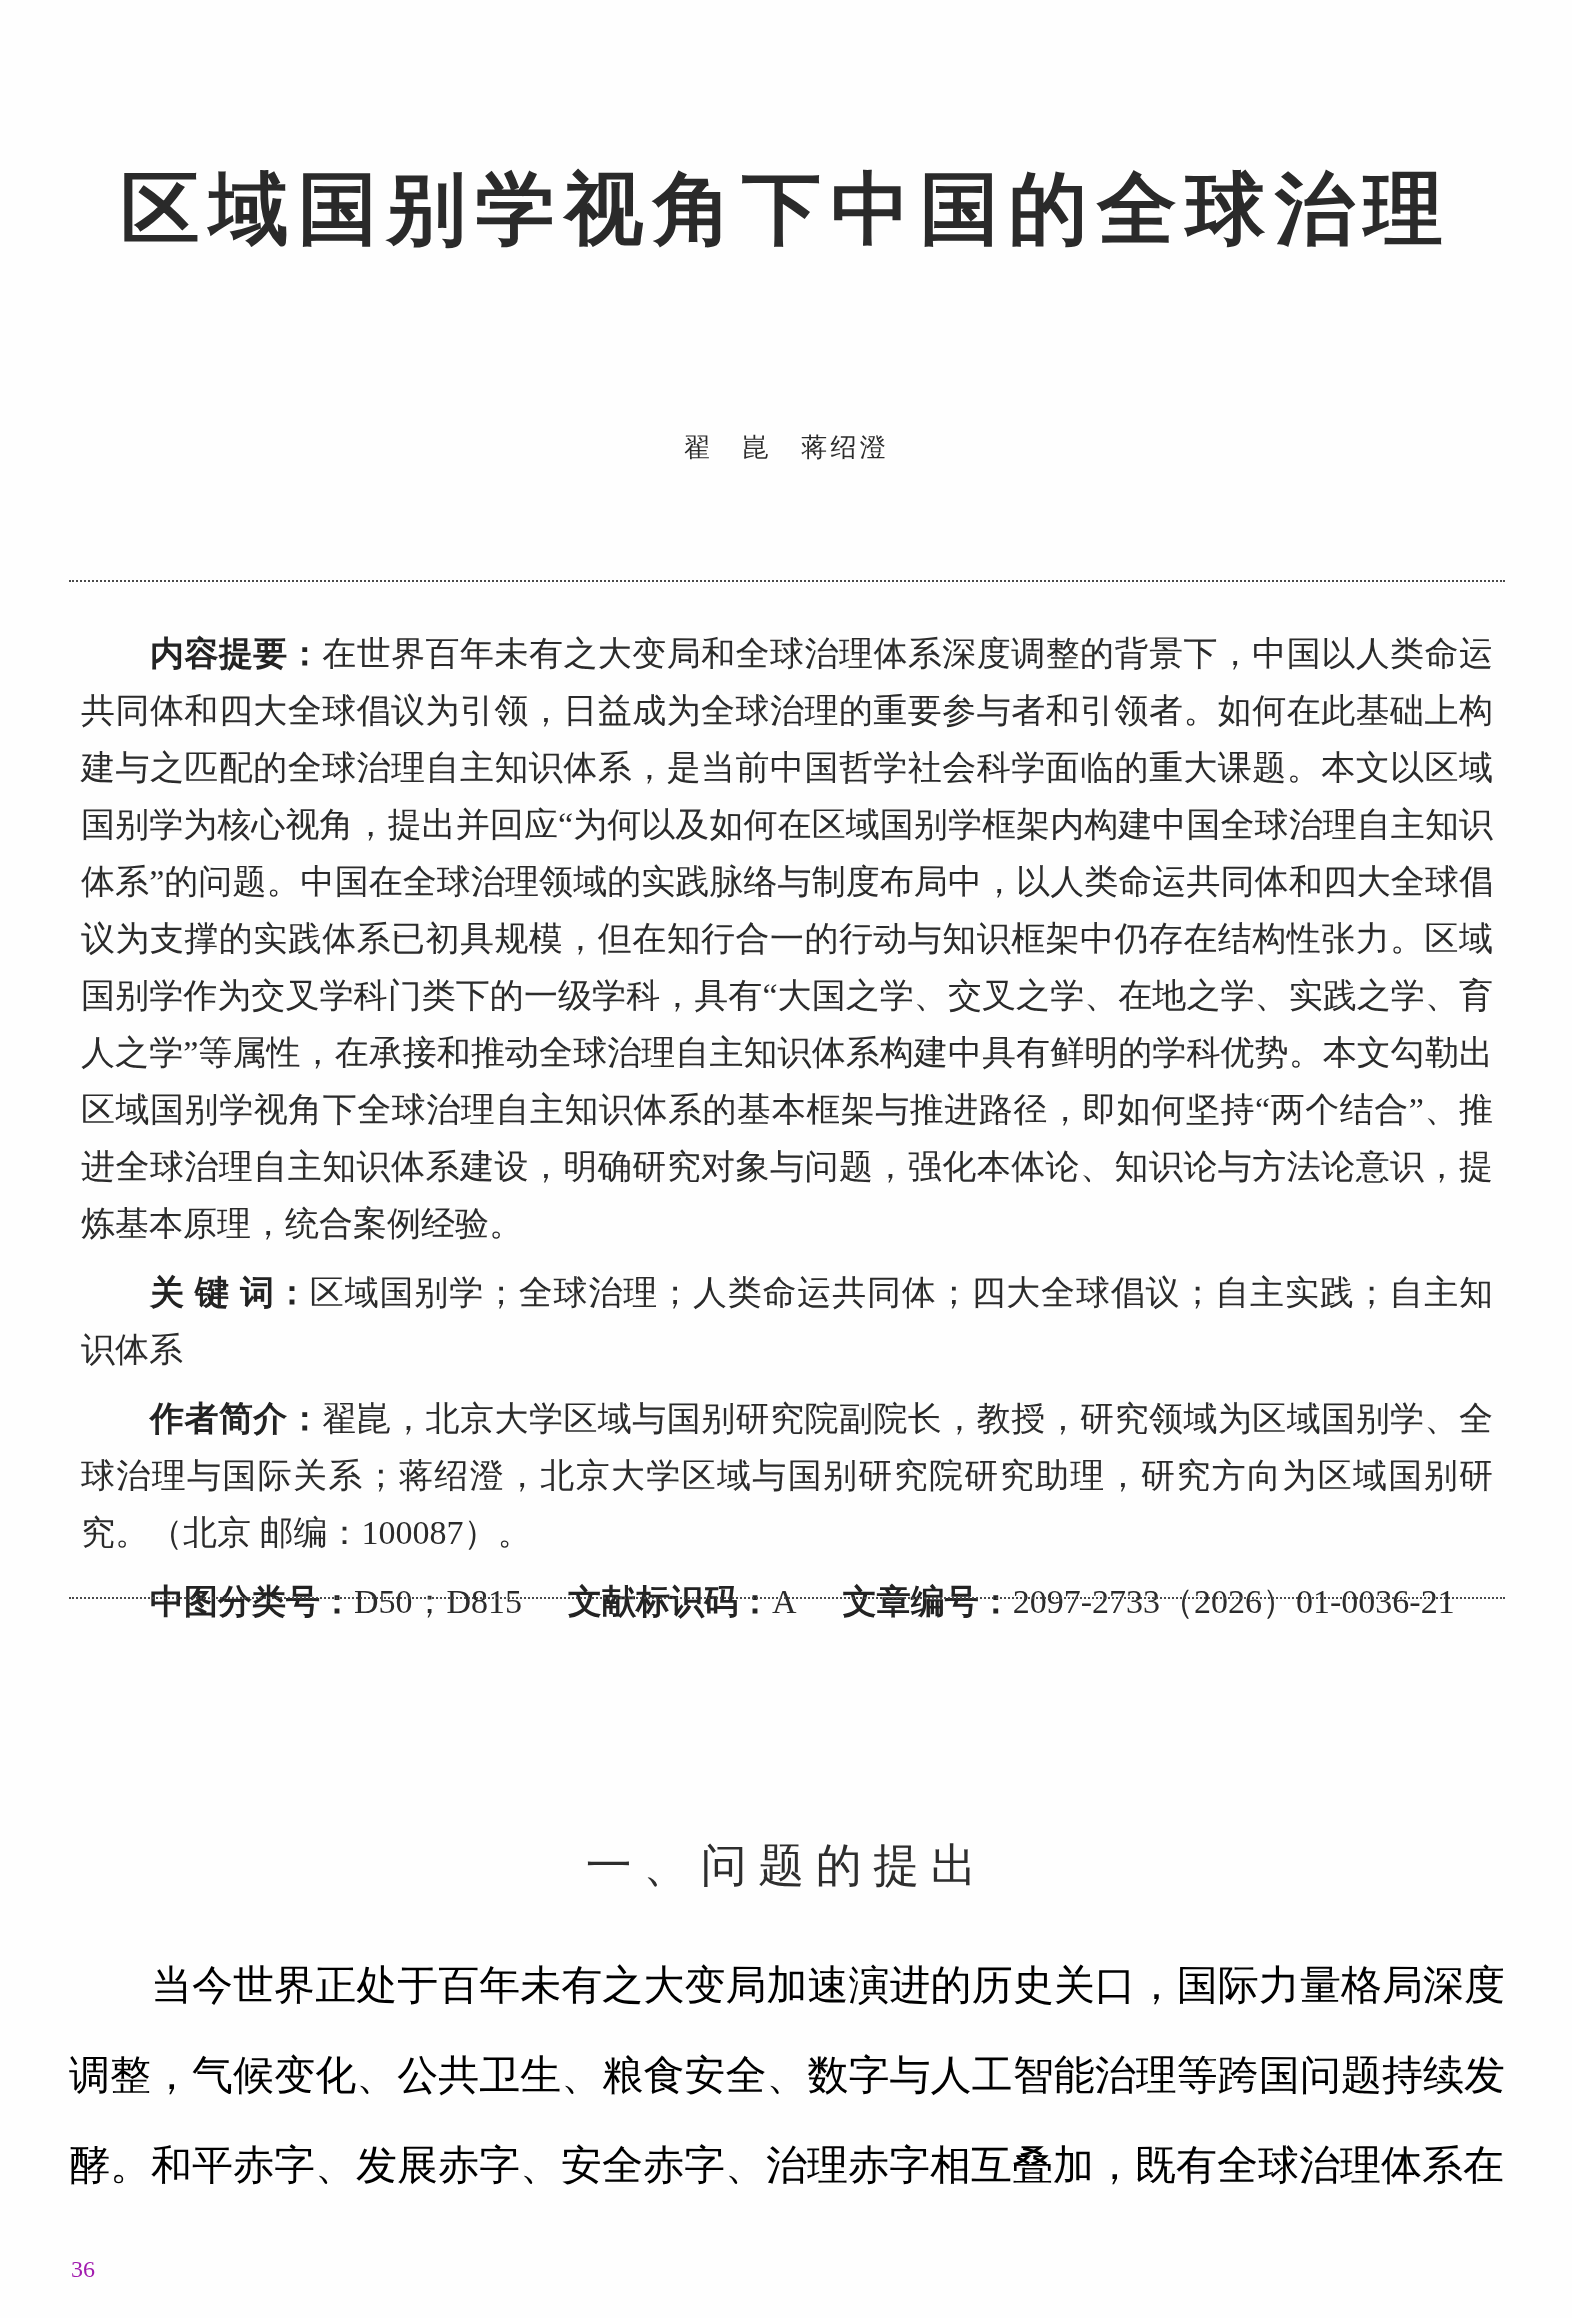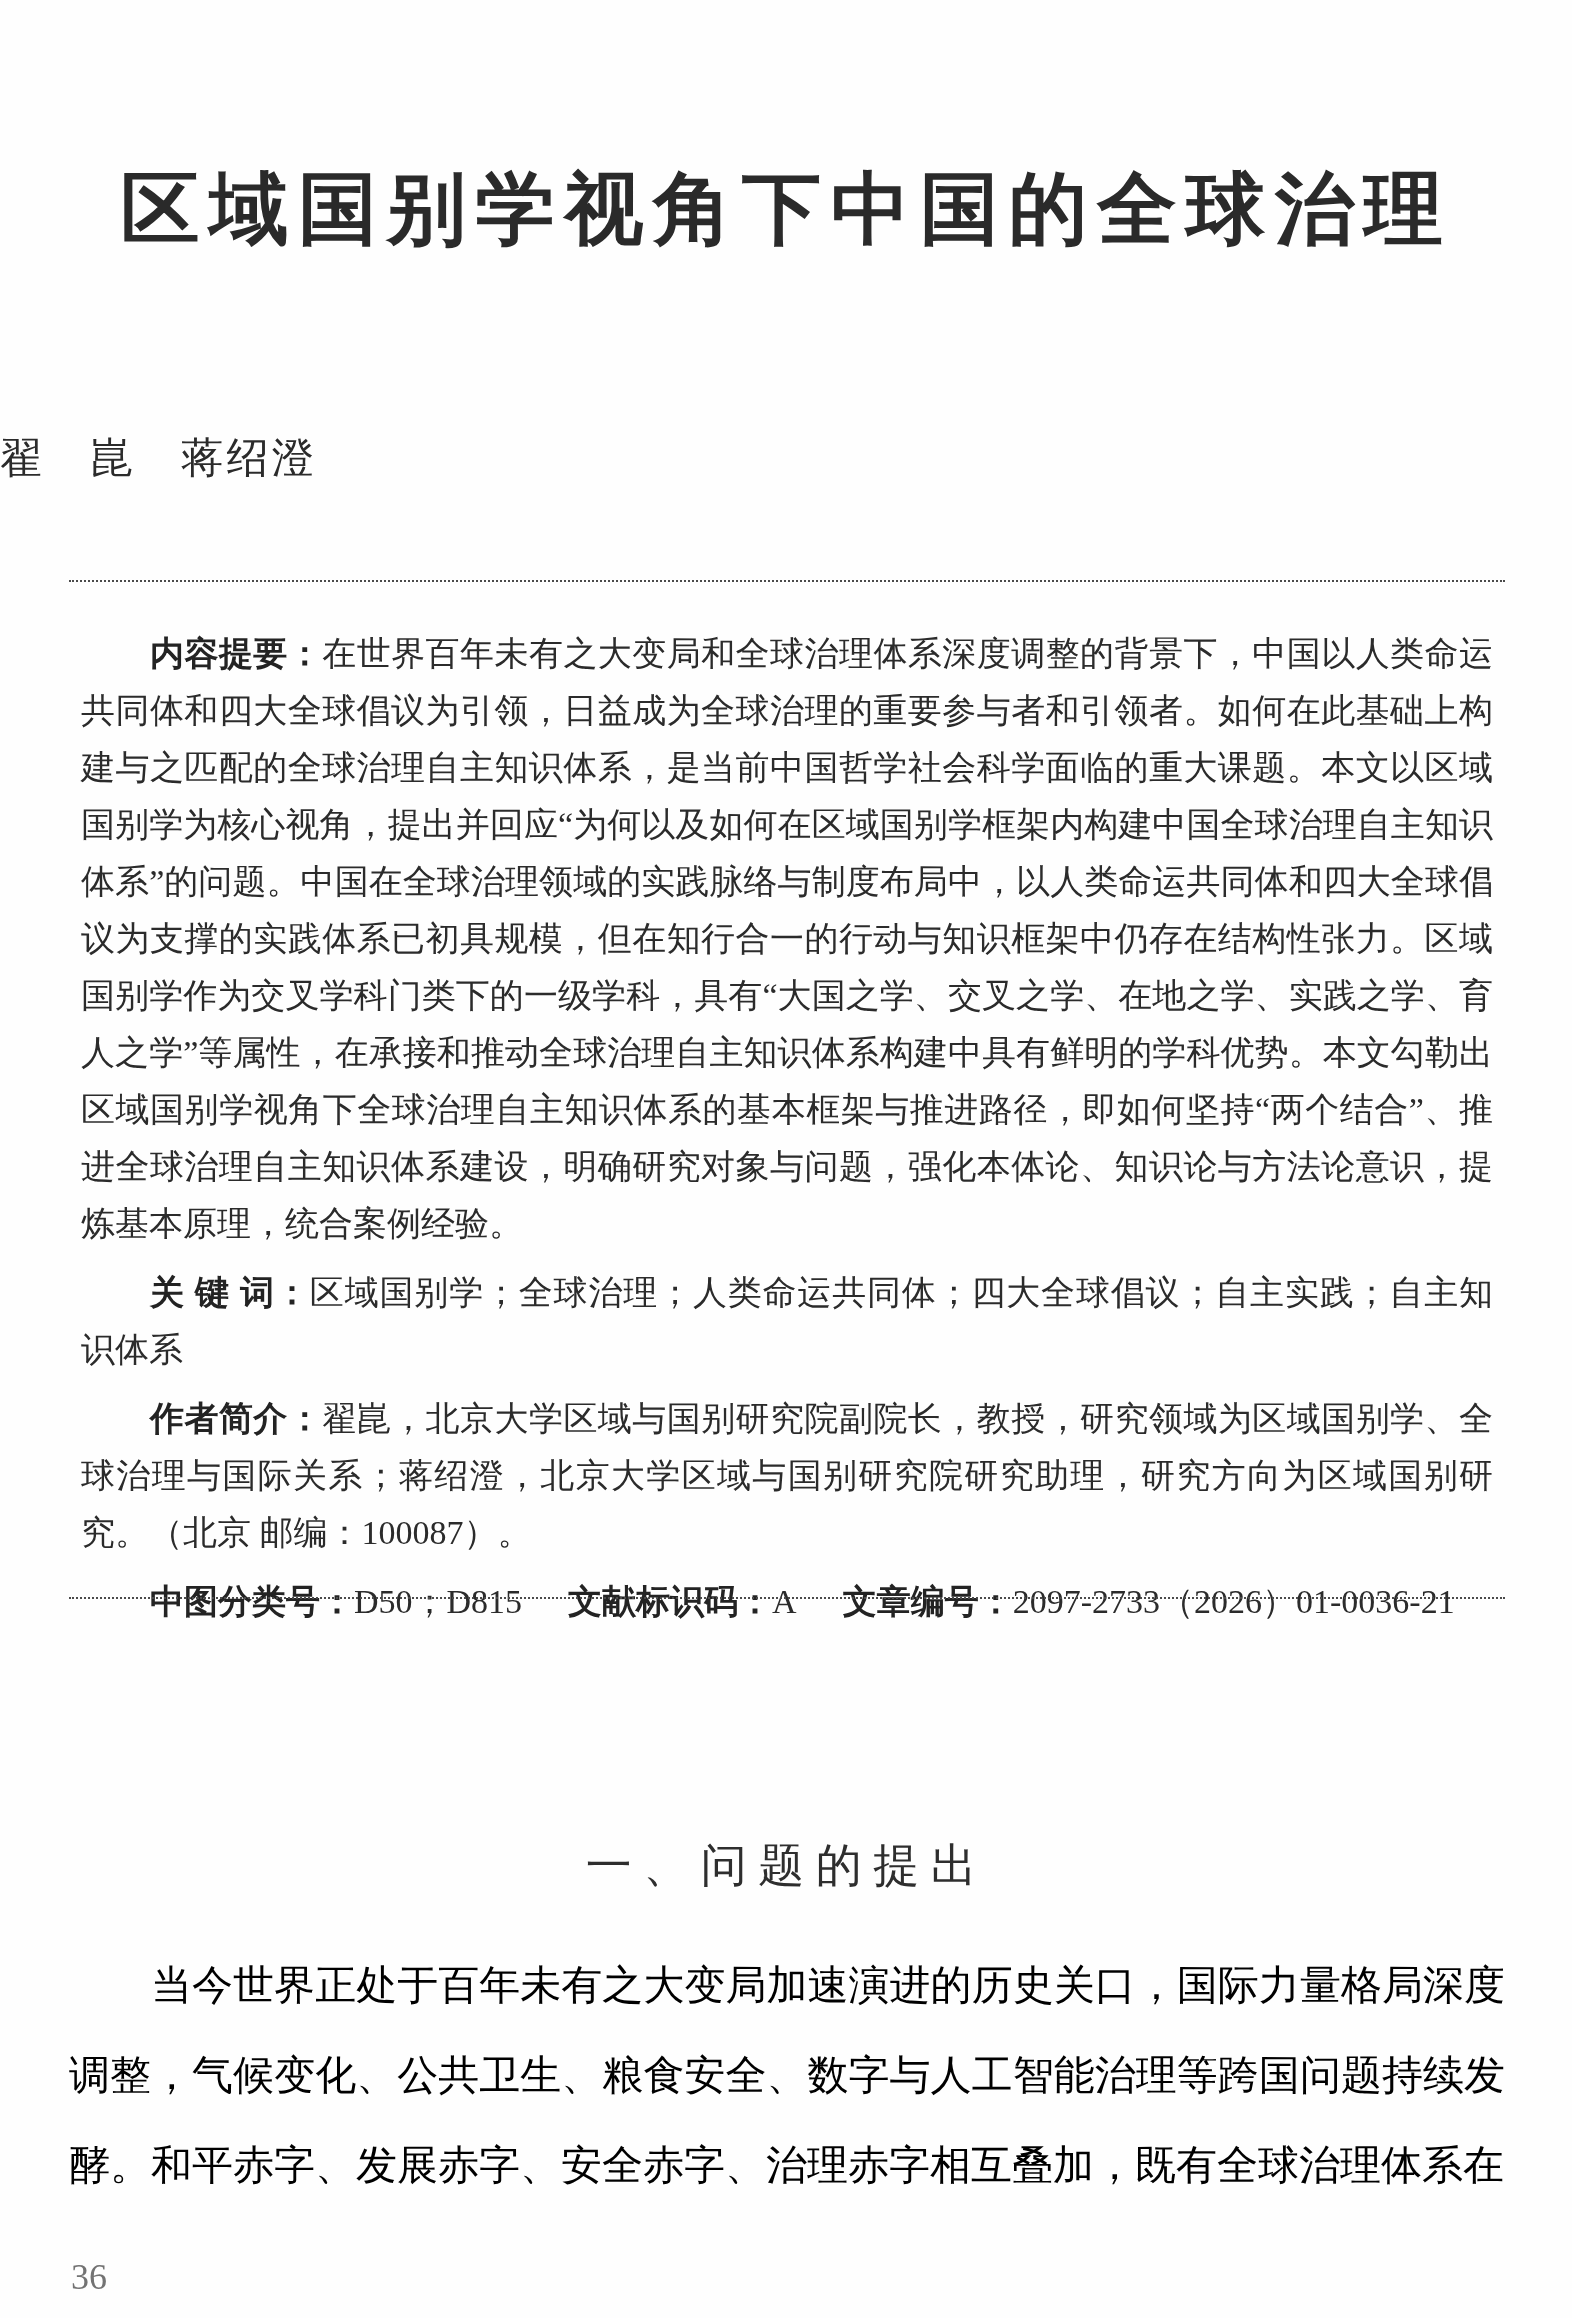--- a/index.html
+++ b/index.html
@@ -38,21 +38,22 @@
     color: #2a2a2a;
     white-space: nowrap;
   }
   .title-line.l1 { top: 157px; }
   .title-line.l2 { top: 287px; }
   .authors {
     position: absolute;
     top: 430px;
     left: 0;
     width: 100%;
-    font-size: 42px;
+    text-align: center;
+    font-size: 26px;
     letter-spacing: 3.3px;
     color: #2b2b2b;
     white-space: pre;
   }
   .dotted-rule {
     position: absolute;
     left: 69px;
     width: 1436px;
     height: 0;
     border-top: 2.5px dotted #4a4a4a;
@@ -100,22 +101,22 @@
     line-height: 90px;
     text-align: justify;
     text-indent: 82px;
     color: #000000;
     margin: 0;
   }
   .page-number {
     position: absolute;
     top: 2256px;
     left: 71px;
-    font-size: 36px;
-    color: #737373;
+    font-size: 24px;
+    color: #a21caf;
   }
 </style>
 </head>
 <body>
 
 <div class="page">
 
 
   <div class="title-line l1">区域国别学视角下中国的全球治理</div>
 

